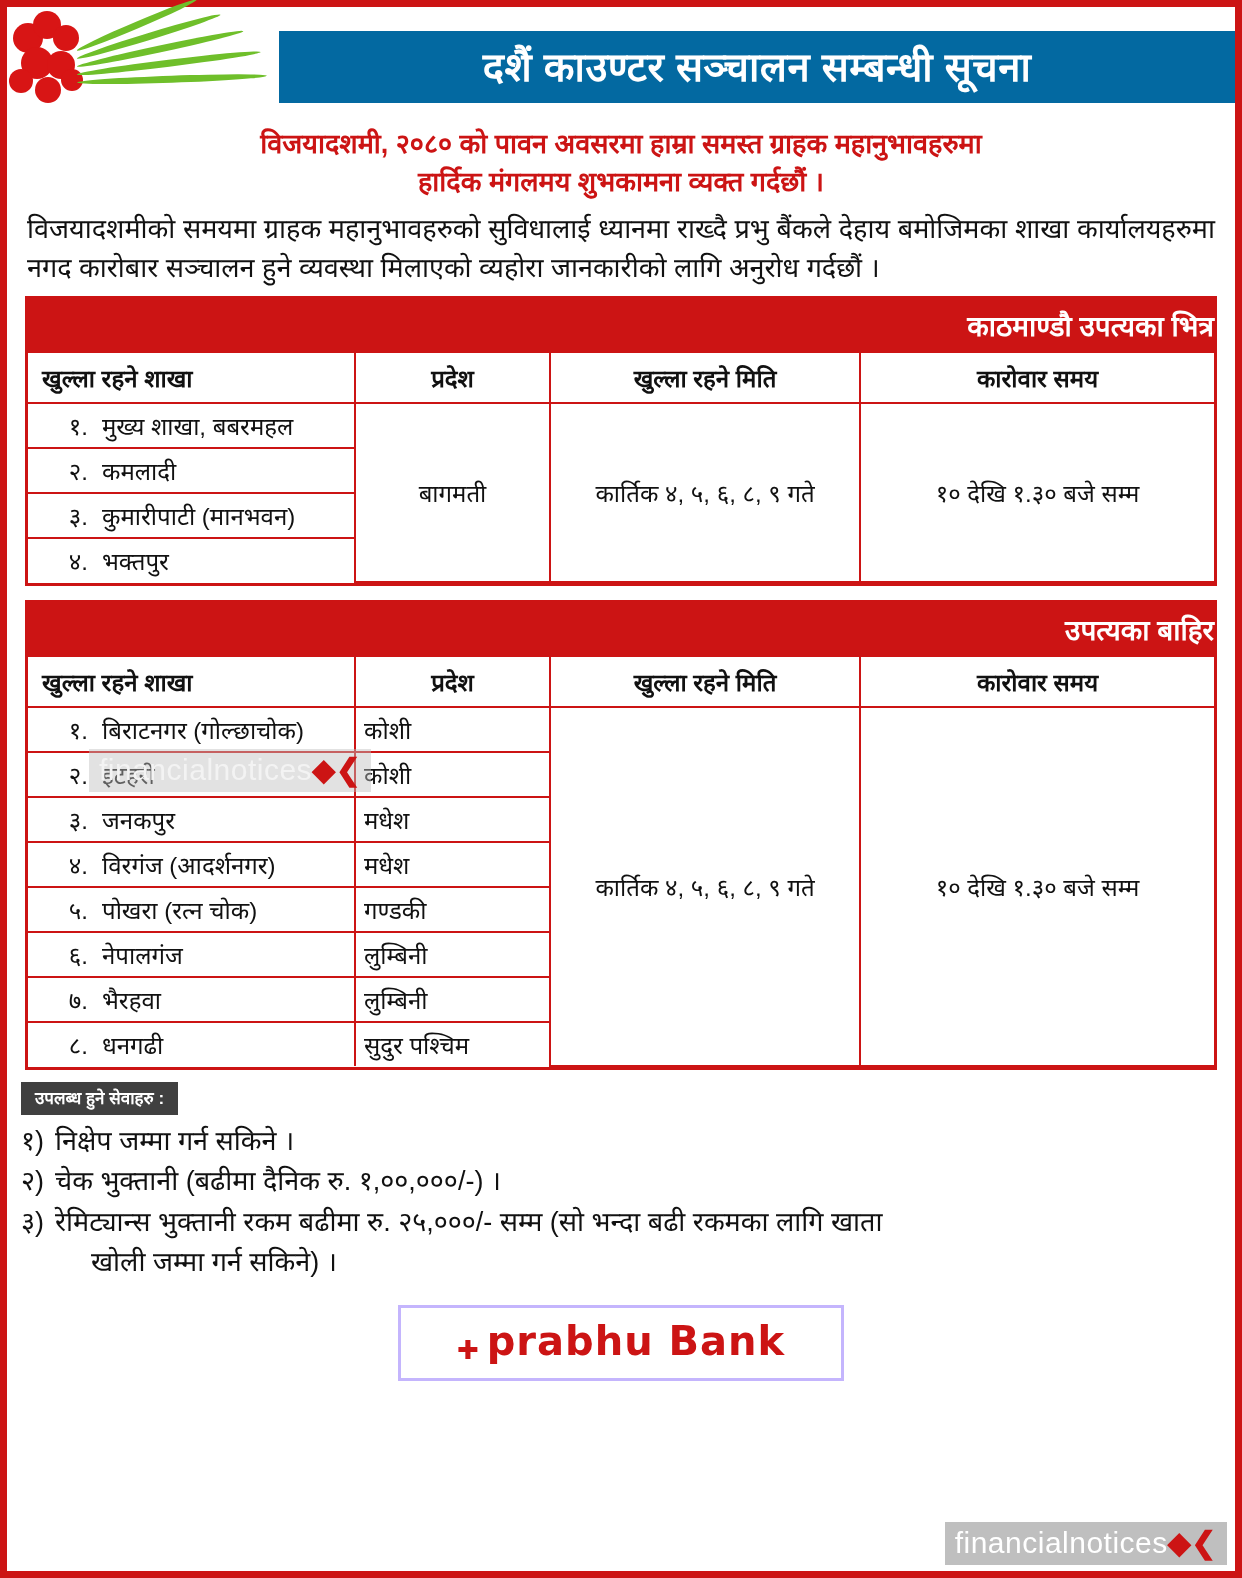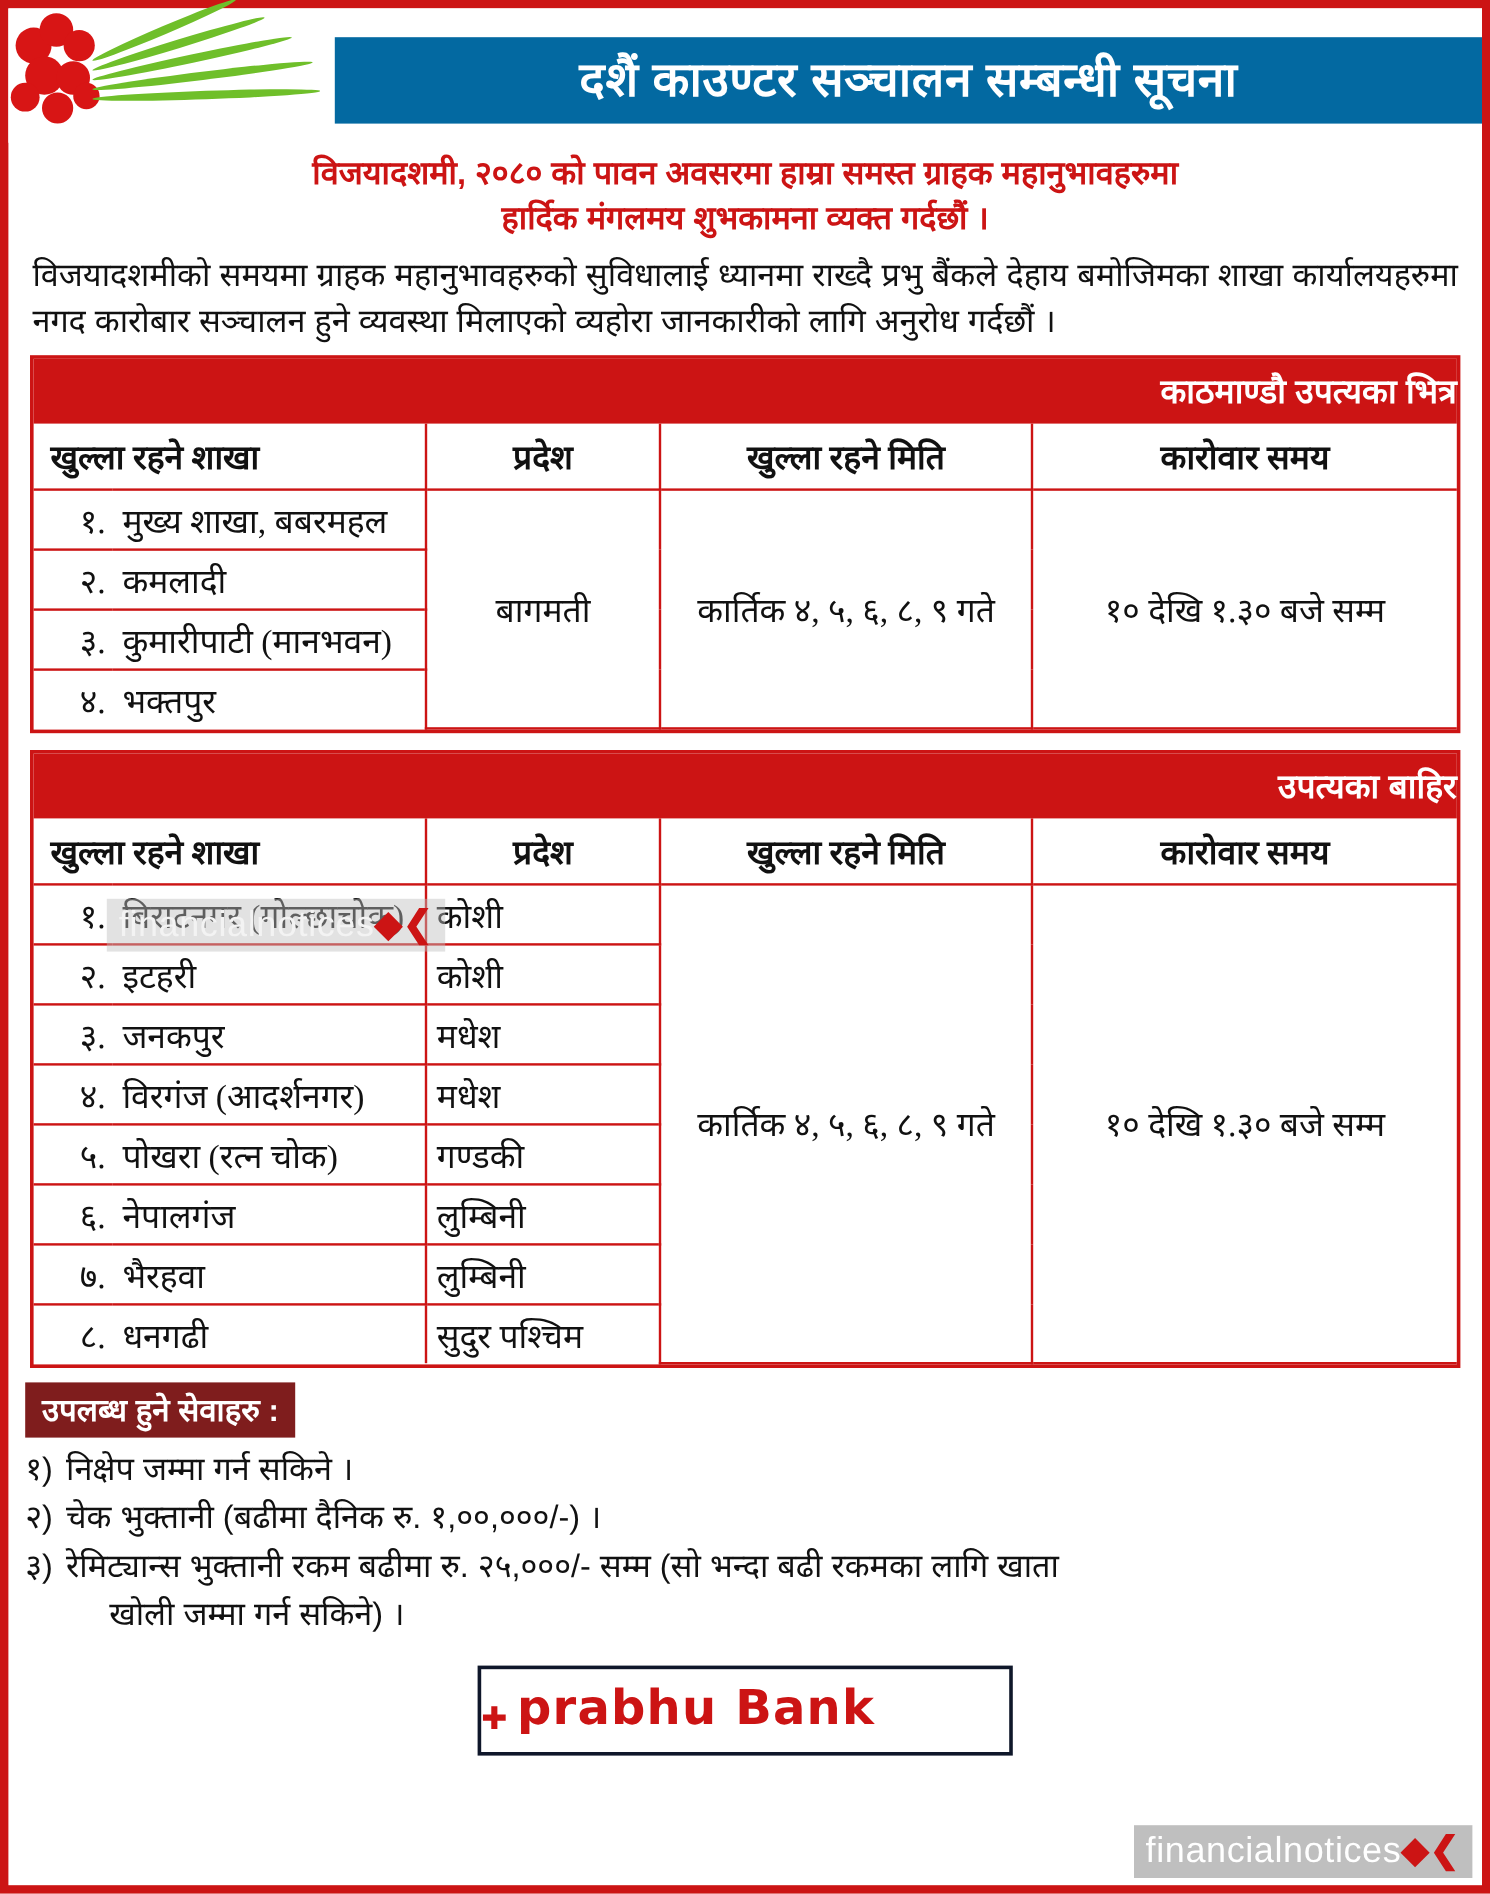--- a/index.html
+++ b/index.html
@@ -91,22 +91,21 @@
     background: #cc1414;
     color: #ffffff;
     font-size: 28px;
     font-weight: bold;
     text-align: right;
     padding: 7px 0 9px 0;
   }
   table.grid {
     width: 100%;
     border-collapse: collapse;
-    font-size: 28px;
-    font-family: Liberation Serif, serif;
+    font-size: 24px;
   }
   table.grid th {
     font-weight: bold;
     color: #111111;
     text-align: center;
     padding: 8px 4px;
     border: 2px solid #cc1414;
     border-top: none;
   }
   table.grid td {
@@ -132,42 +131,43 @@
   
   .note {
     margin: 8px 18px 0 18px;
     font-size: 27px;
     line-height: 1.42;
     text-align: justify;
   }
   
   .services-head {
     display: inline-block;
-    background: #7f1d1d;
+    background: #404040;
     color: #ffffff;
-    font-size: 26px;
+    font-size: 17px;
     font-weight: bold;
     padding: 4px 14px 6px 14px;
     margin: 12px 0 0 14px;
   }
   .services-list {
     margin: 6px 20px 0 14px;
     font-size: 27px;
     line-height: 1.5;
   }
   .svc-row { display: flex; }
   .svc-num { width: 34px; flex: none; }
   .svc-txt { flex: 1; }
   .svc-cont { margin-left: 70px; }
   
   .logo-wrap {
     margin: 22px auto 16px auto;
     width: 440px;
-    border: 3px solid #0f172a;
+    border: 3px solid #c4b5fd;
     padding: 10px 0 12px 0;
+    text-align: center;
   }
   .logo-text {
     color: #cc1414;
     font-size: 40px;
     font-weight: bold;
     letter-spacing: 1px;
     font-family: "DejaVu Sans", sans-serif;
   }
   .logo-mark {
     display: inline-block;

